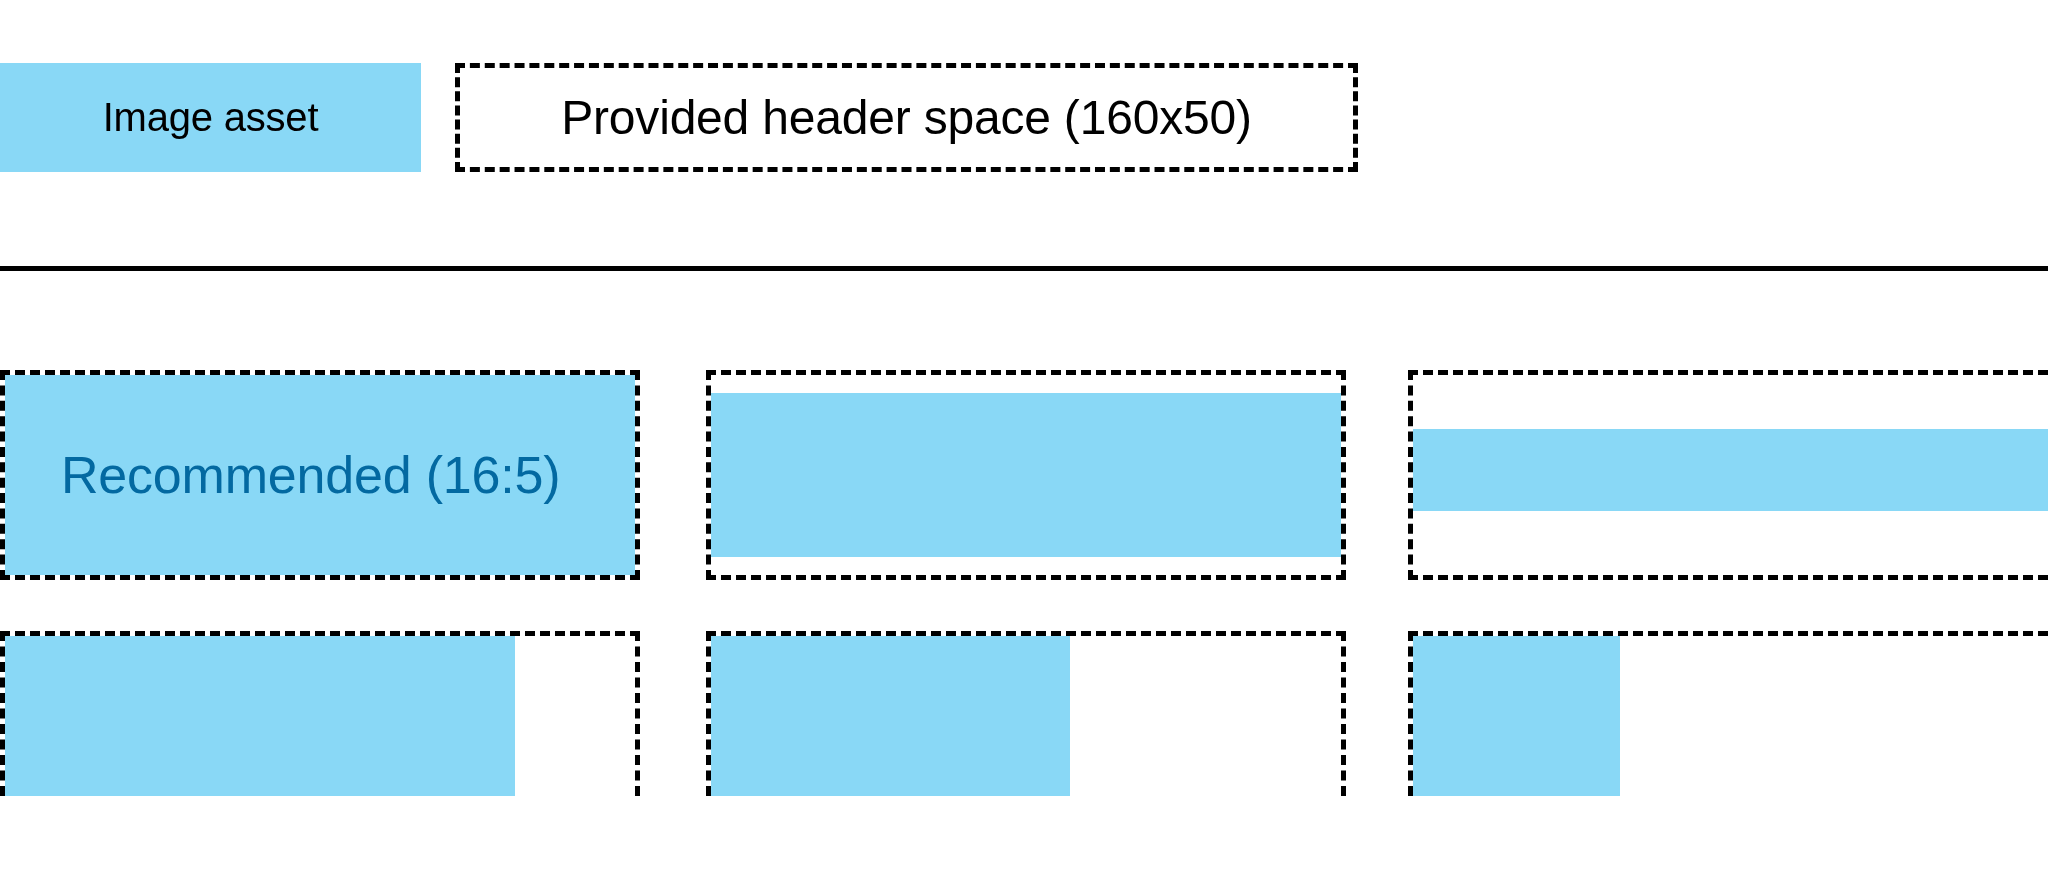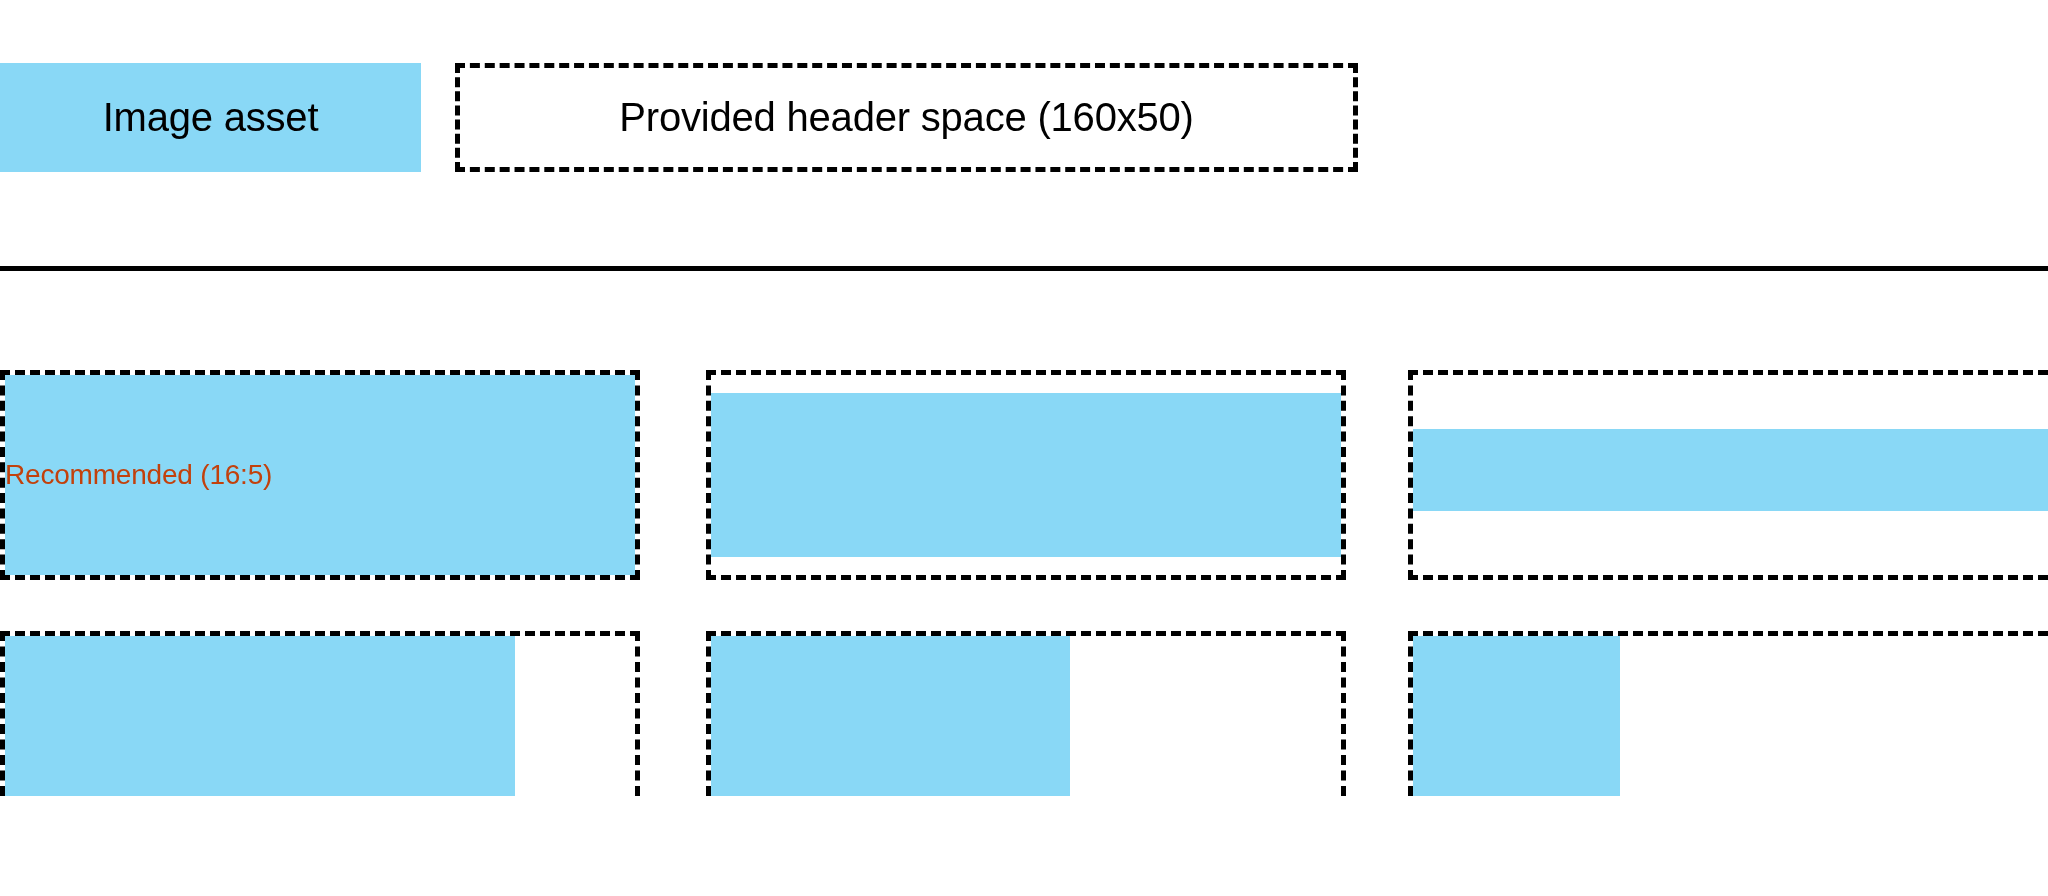--- a/index.html
+++ b/index.html
@@ -58,21 +58,21 @@
     height: 109px;
     border: 5px dashed #000000;
     box-sizing: border-box;
     background: #ffffff;
     display: flex;
     align-items: center;
     justify-content: center;
   }
 
   .legend-box-label {
-    font-size: 40px;
+    font-size: 48px;
     letter-spacing: -0.2px;
     color: #000000;
     white-space: nowrap;
   }
 
   
   .divider {
     position: absolute;
     left: 0;
     top: 266px;
@@ -117,24 +117,25 @@
   }
 
   .cell-label {
     position: absolute;
     left: 0;
     top: 0;
     width: 100%;
     height: 100%;
     display: flex;
     align-items: center;
+    padding-left: 56px;
     box-sizing: border-box;
-    font-size: 28px;
+    font-size: 52px;
     letter-spacing: -0.2px;
-    color: #c2410c;
+    color: #0369a1;
     white-space: nowrap;
     pointer-events: none;
   }
 </style>
 </head>
 <body>
 
 <div class="canvas">
 
   <div class="legend-row">

